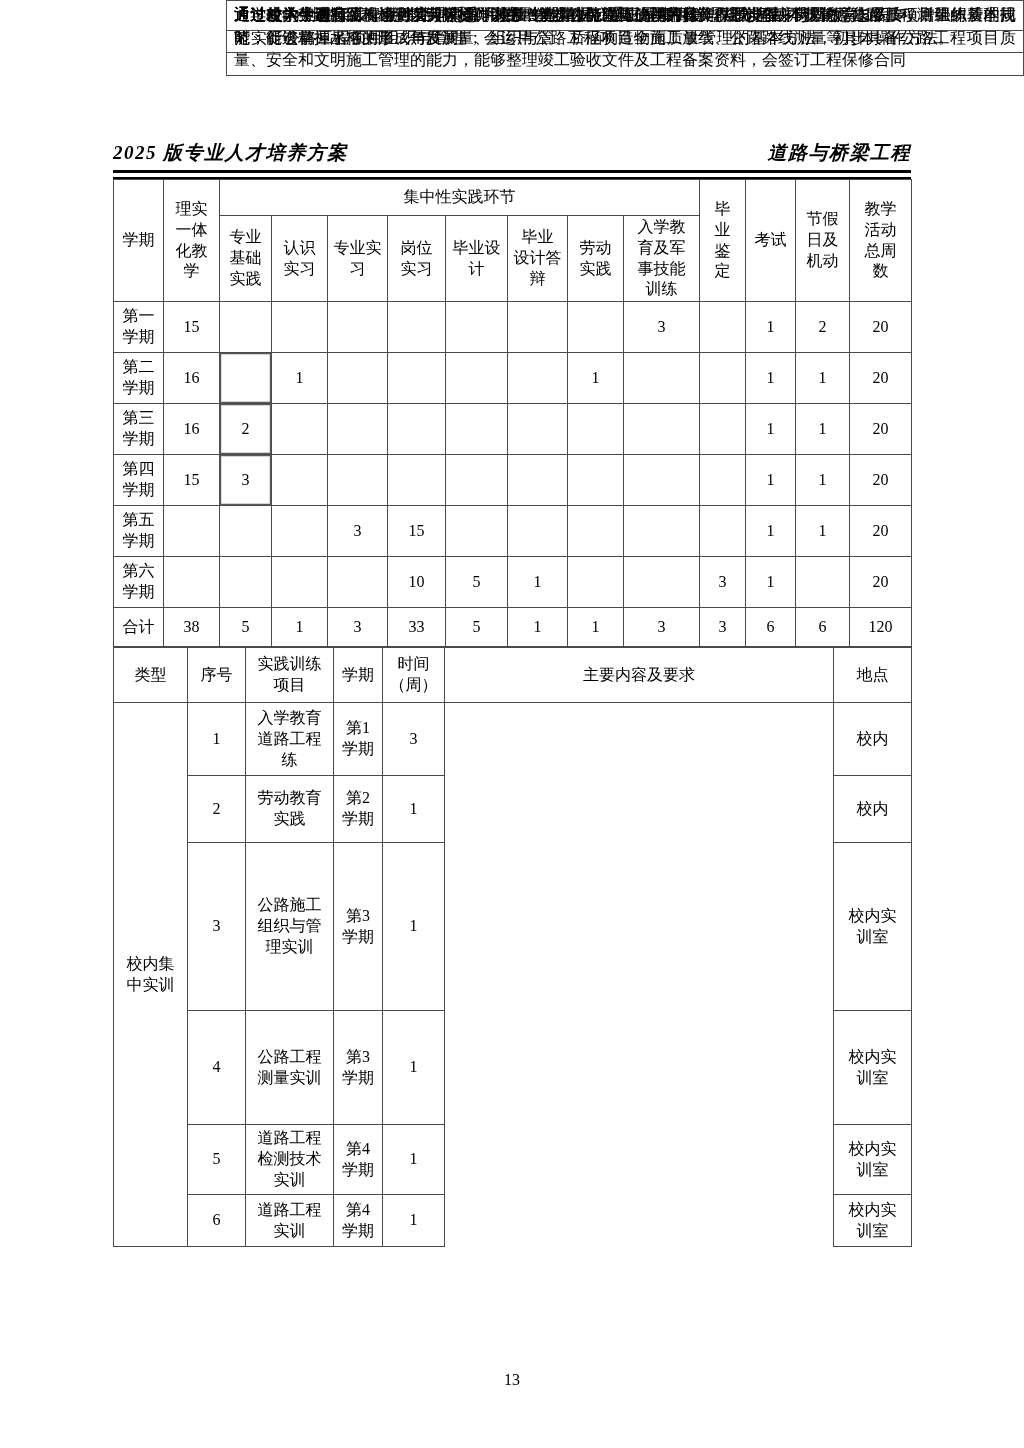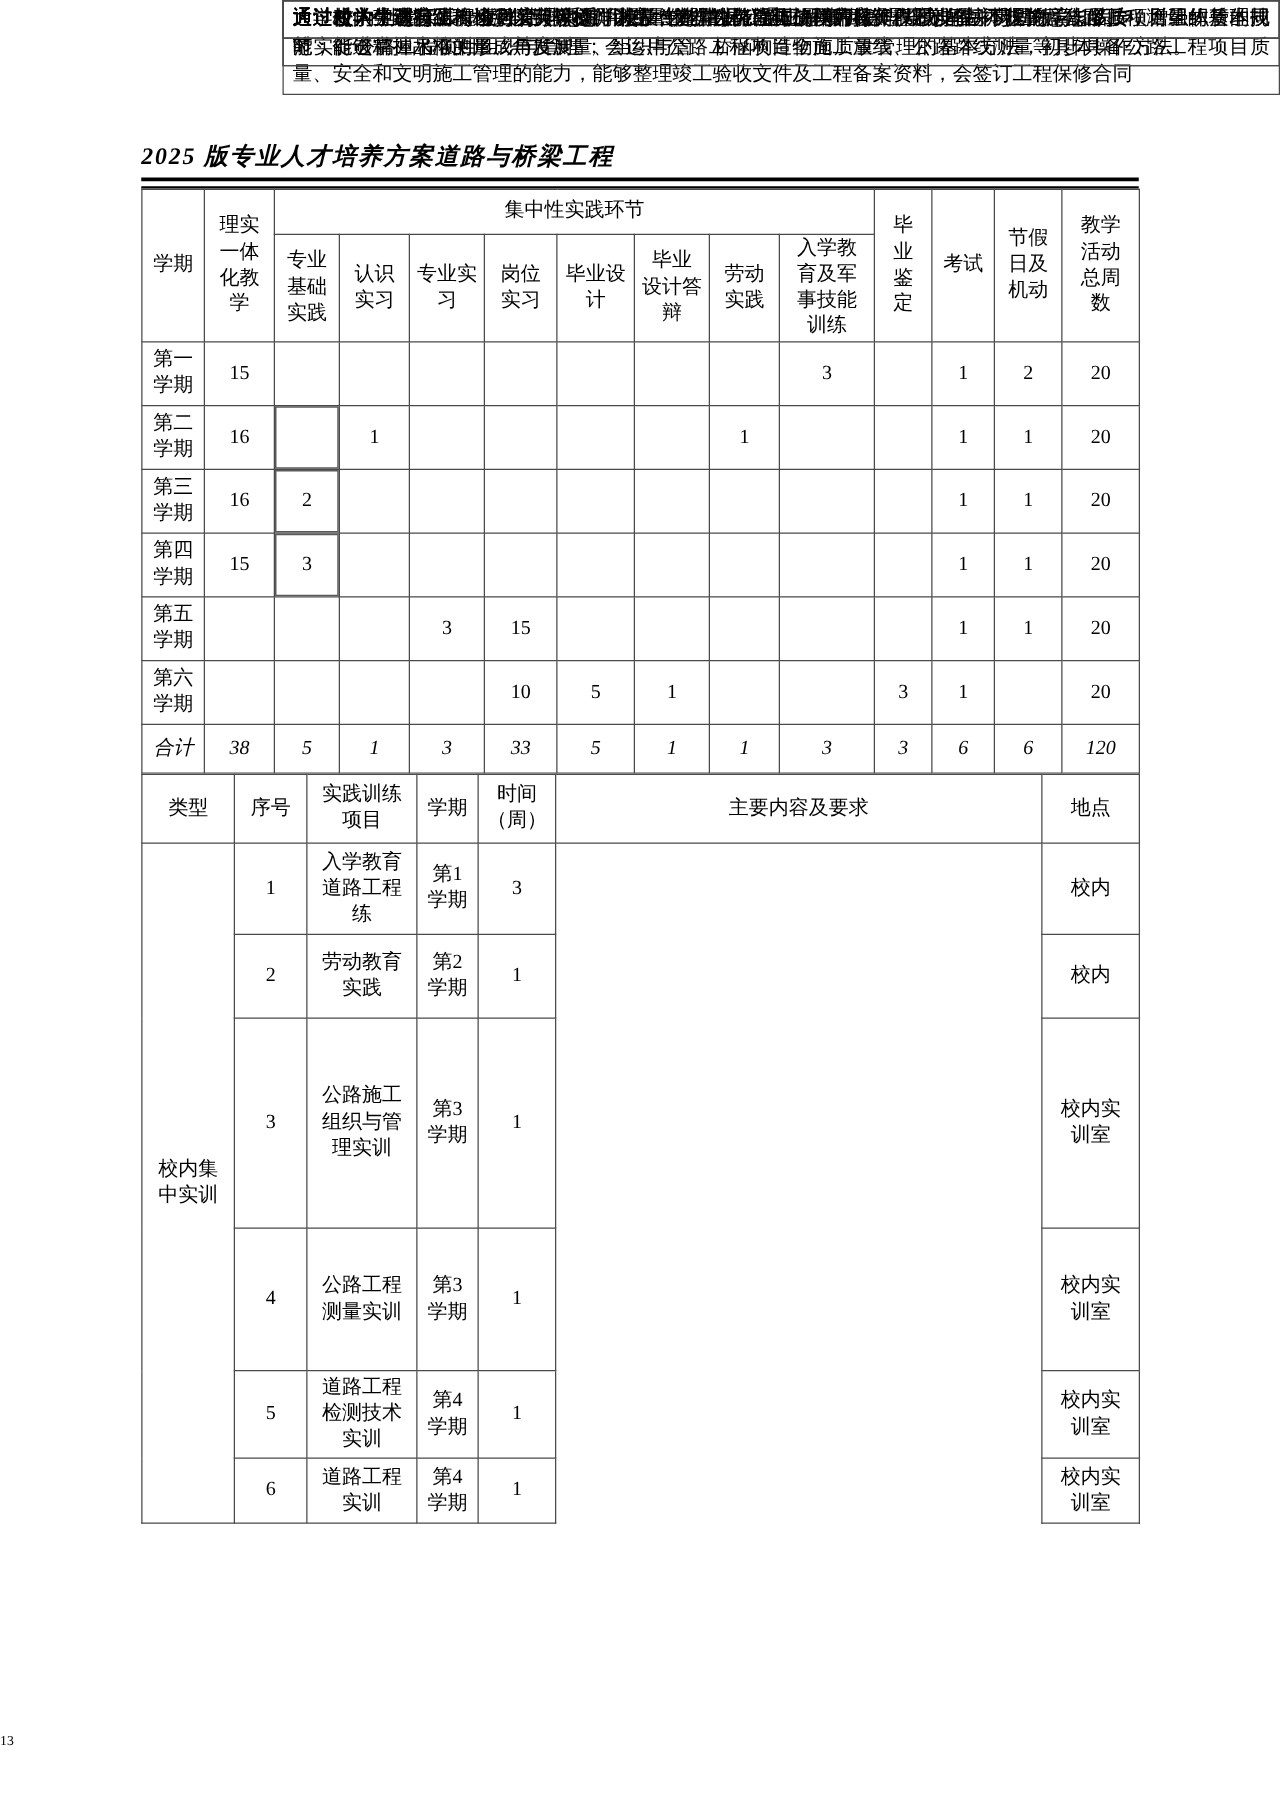--- a/index.html
+++ b/index.html
@@ -5,55 +5,56 @@
   * { margin:0; padding:0; box-sizing:border-box; }
   html,body { background:#e8e8e8; }
   .page {
     position:relative; width:1024px; height:1448px; margin:0 auto;
     background:#ffffff; color:#000;
     font-family:"Liberation Serif","DejaVu Serif",serif;
   }
   .content { position:absolute; left:113px; top:0; width:798px; }
 
   .header-row {
-    display:flex; justify-content:flex-start; align-items:flex-end;
+    display:flex; justify-content:space-between; align-items:flex-end;
     padding-top:112px; font-size:19px; font-weight:bold; font-style:italic;
     letter-spacing:1.5px;
+    margin-top:28px;
   }
   .header-rule {
     margin-top:4px; height:9px;
     border-top:3px solid #000; border-bottom:2px solid #000;
   }
 
   .sec-title { font-size:17px; margin:22px 0 9px 33px; letter-spacing:0.5px; }
   .sec-title.second { margin-top:16px; }
 
   table { border-collapse:collapse; table-layout:fixed; width:798px; background:#fff; }
   td {
     border:1px solid #4a4a4a; text-align:center; vertical-align:middle;
     font-size:16px; line-height:1.3; white-space:pre-line; padding:1px 2px;
     overflow:hidden;
   }
 
   
   .t1 tr.h1 td { height:36px; }
   .t1 tr.h2 td { height:82px; }
   .t1 tr.br td { height:51px; }
-  .t1 tr.sum td { height:39px;font-style:italic; }
+  .t1 tr.sum td { height:39px; }
   .t1 td.box { box-shadow: inset 0 0 0 1.2px #5a5a5a; }
 
   
   .t2 tr.th td { height:55px; }
   .t2 td.content {
     text-align:justify; white-space:normal; padding:3px 7px; line-height:1.42;
   }
 
   .page-number {
-    position:absolute; left:0; right:0; bottom:49px;
-    font-size:11px;
+    position:absolute; left:0; right:0; bottom:59px;
+    text-align:center; font-size:16px;
   }
 </style>
 </head>
 <body>
 
 <div class="page">
   <div class="content">
 
     <div class="header-row">
       <span>2025 版专业人才培养方案</span>

